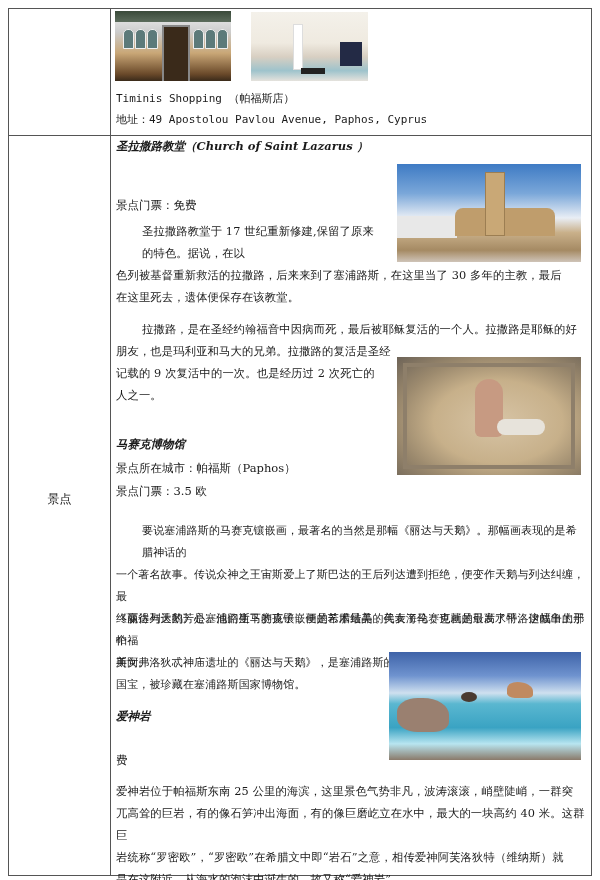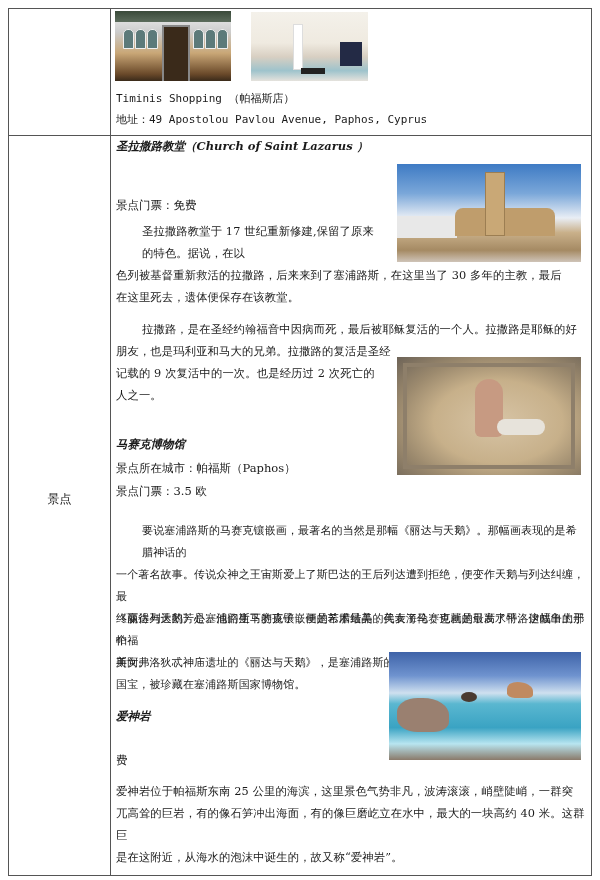--- a/index.html
+++ b/index.html
@@ -115,16 +115,17 @@
     <div class="img rock" style="left:278px; top:643px; width:192px; height:108px;">
       <div class="r1"></div>
         <div class="r2"></div>
         <div class="r3"></div>
     </div>
     <div class="abs t b" style="left:5px; top:700px;">爱神岩</div>
     <div class="abs t" style="left:5px; top:744px;">费</div>
     <div class="para" style="left:5px; top:772px; width:470px;">
       <div>爱神岩位于帕福斯东南 25 公里的海滨，这里景色气势非凡，波涛滚滚，峭壁陡峭，一群突</div>
       <div>兀高耸的巨岩，有的像石笋冲出海面，有的像巨磨屹立在水中，最大的一块高约 40 米。这群巨</div>
+      <div>岩统称“罗密欧”，“罗密欧”在希腊文中即“岩石”之意，相传爱神阿芙洛狄特（维纳斯）就</div>
       <div>是在这附近，从海水的泡沫中诞生的，故又称“爱神岩”。</div>
     </div>
   </div>
 </div>
 
 </body></html>

